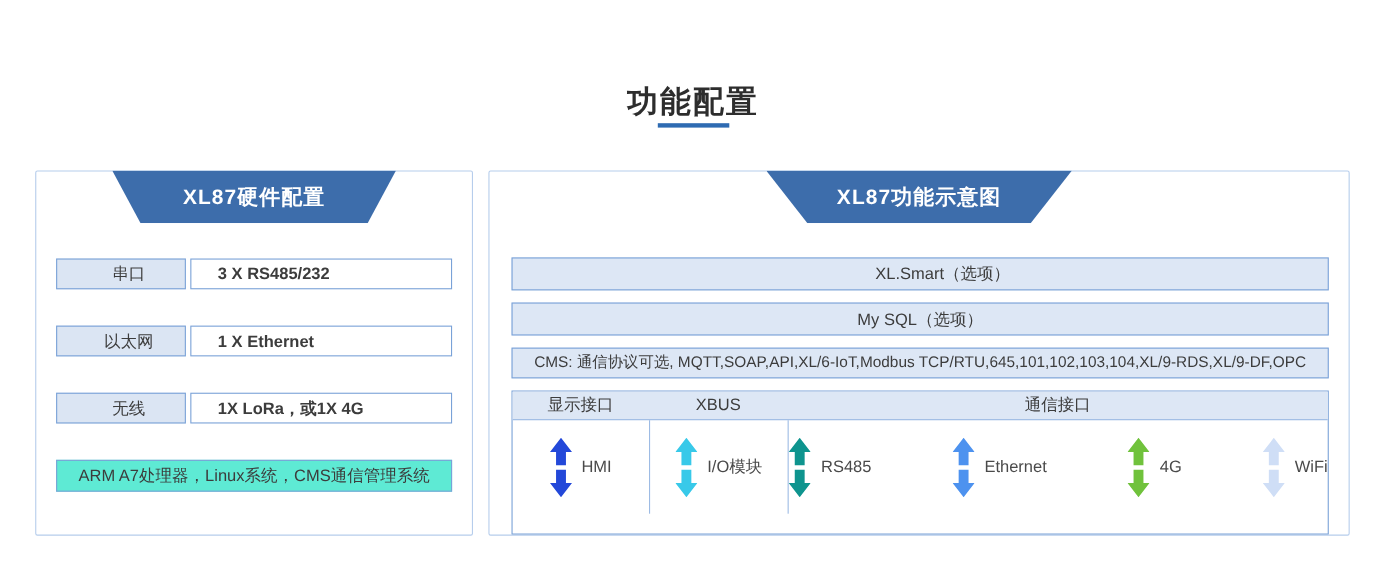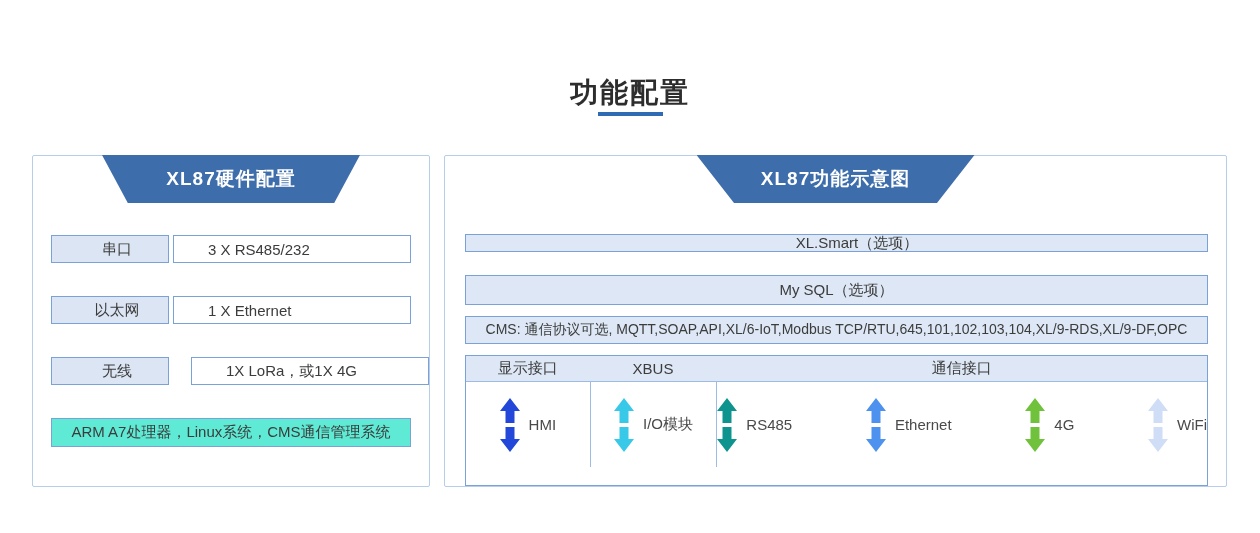--- a/index.html
+++ b/index.html
@@ -18,37 +18,37 @@
   .panel-right { left:444px; width:783px; }
 
   .trapezoid { position:absolute; top:-1px; left:50%; transform:translateX(-50%);
     height:48px; background:#3d6dab; color:#ffffff; font-weight:bold; font-size:19px;
     display:flex; align-items:center; justify-content:center; letter-spacing:1px; }
   .trap-left  { width:258px; clip-path:polygon(0 0,100% 0,90% 100%,10% 100%); }
   .trap-right { width:278px; clip-path:polygon(0 0,100% 0,86.5% 100%,13.5% 100%); }
 
   
   .hw-row { position:absolute; left:18px; height:28px; display:flex; }
-  .hw-row-0 { top:79px; } .hw-row-1 { top:140px; } .hw-row-2 { top:201px;gap:18px; }
+  .hw-row-0 { top:79px; } .hw-row-1 { top:140px; } .hw-row-2 { top:201px; }
   .hw-label { width:118px; background:#dbe5f3; border:1px solid #7aa2d8;
     display:flex; align-items:center; justify-content:center;
     font-size:15px; color:#3c3c3c;padding-left:14px; }
   .hw-value { width:238px; margin-left:4px; background:#ffffff; border:1px solid #7aa2d8;
-    display:flex; align-items:center; padding-left:34px;
-    font-size:15px; color:#3c3c3c; }
+    display:flex; align-items:center; padding-left:24px;
+    font-size:15px; color:#3c3c3c;font-weight:bold; }
   .hw-footer { position:absolute; left:18px; top:262px; width:360px; height:29px;
     background:#5eead4; border:1px solid #7aa2d8;
     display:flex; align-items:center; justify-content:center;
     font-size:15px; color:#3c3c3c; }
 
   
   .opt-row { position:absolute; left:20px; width:743px; background:#dde7f5;
     border:1px solid #7aa2d8; display:flex; align-items:center; justify-content:center;
     font-size:15px; color:#3c3c3c; }
-  .opt-row-0 { top:78px;  height:18px;padding-left:41px; }
+  .opt-row-0 { top:78px;  height:30px;padding-left:41px; }
   .opt-row-1 { top:119px; height:30px; }
   .cms-row   { top:160px; height:28px; font-size:14px; }
 
   .func-table { position:absolute; left:20px; top:199px; width:743px; height:131px;
     border:1px solid #7aa2d8; background:#ffffff; }
   .func-header { display:flex; height:26px; background:#dde7f5;
     border-bottom:1px solid #9dbbe4; }
   .func-header span { display:flex; align-items:center; justify-content:center;
     font-size:15px; color:#3c3c3c; }
   .fh-1 { width:124px; } .fh-2 { width:127px; } .fh-3 { width:492px; }

